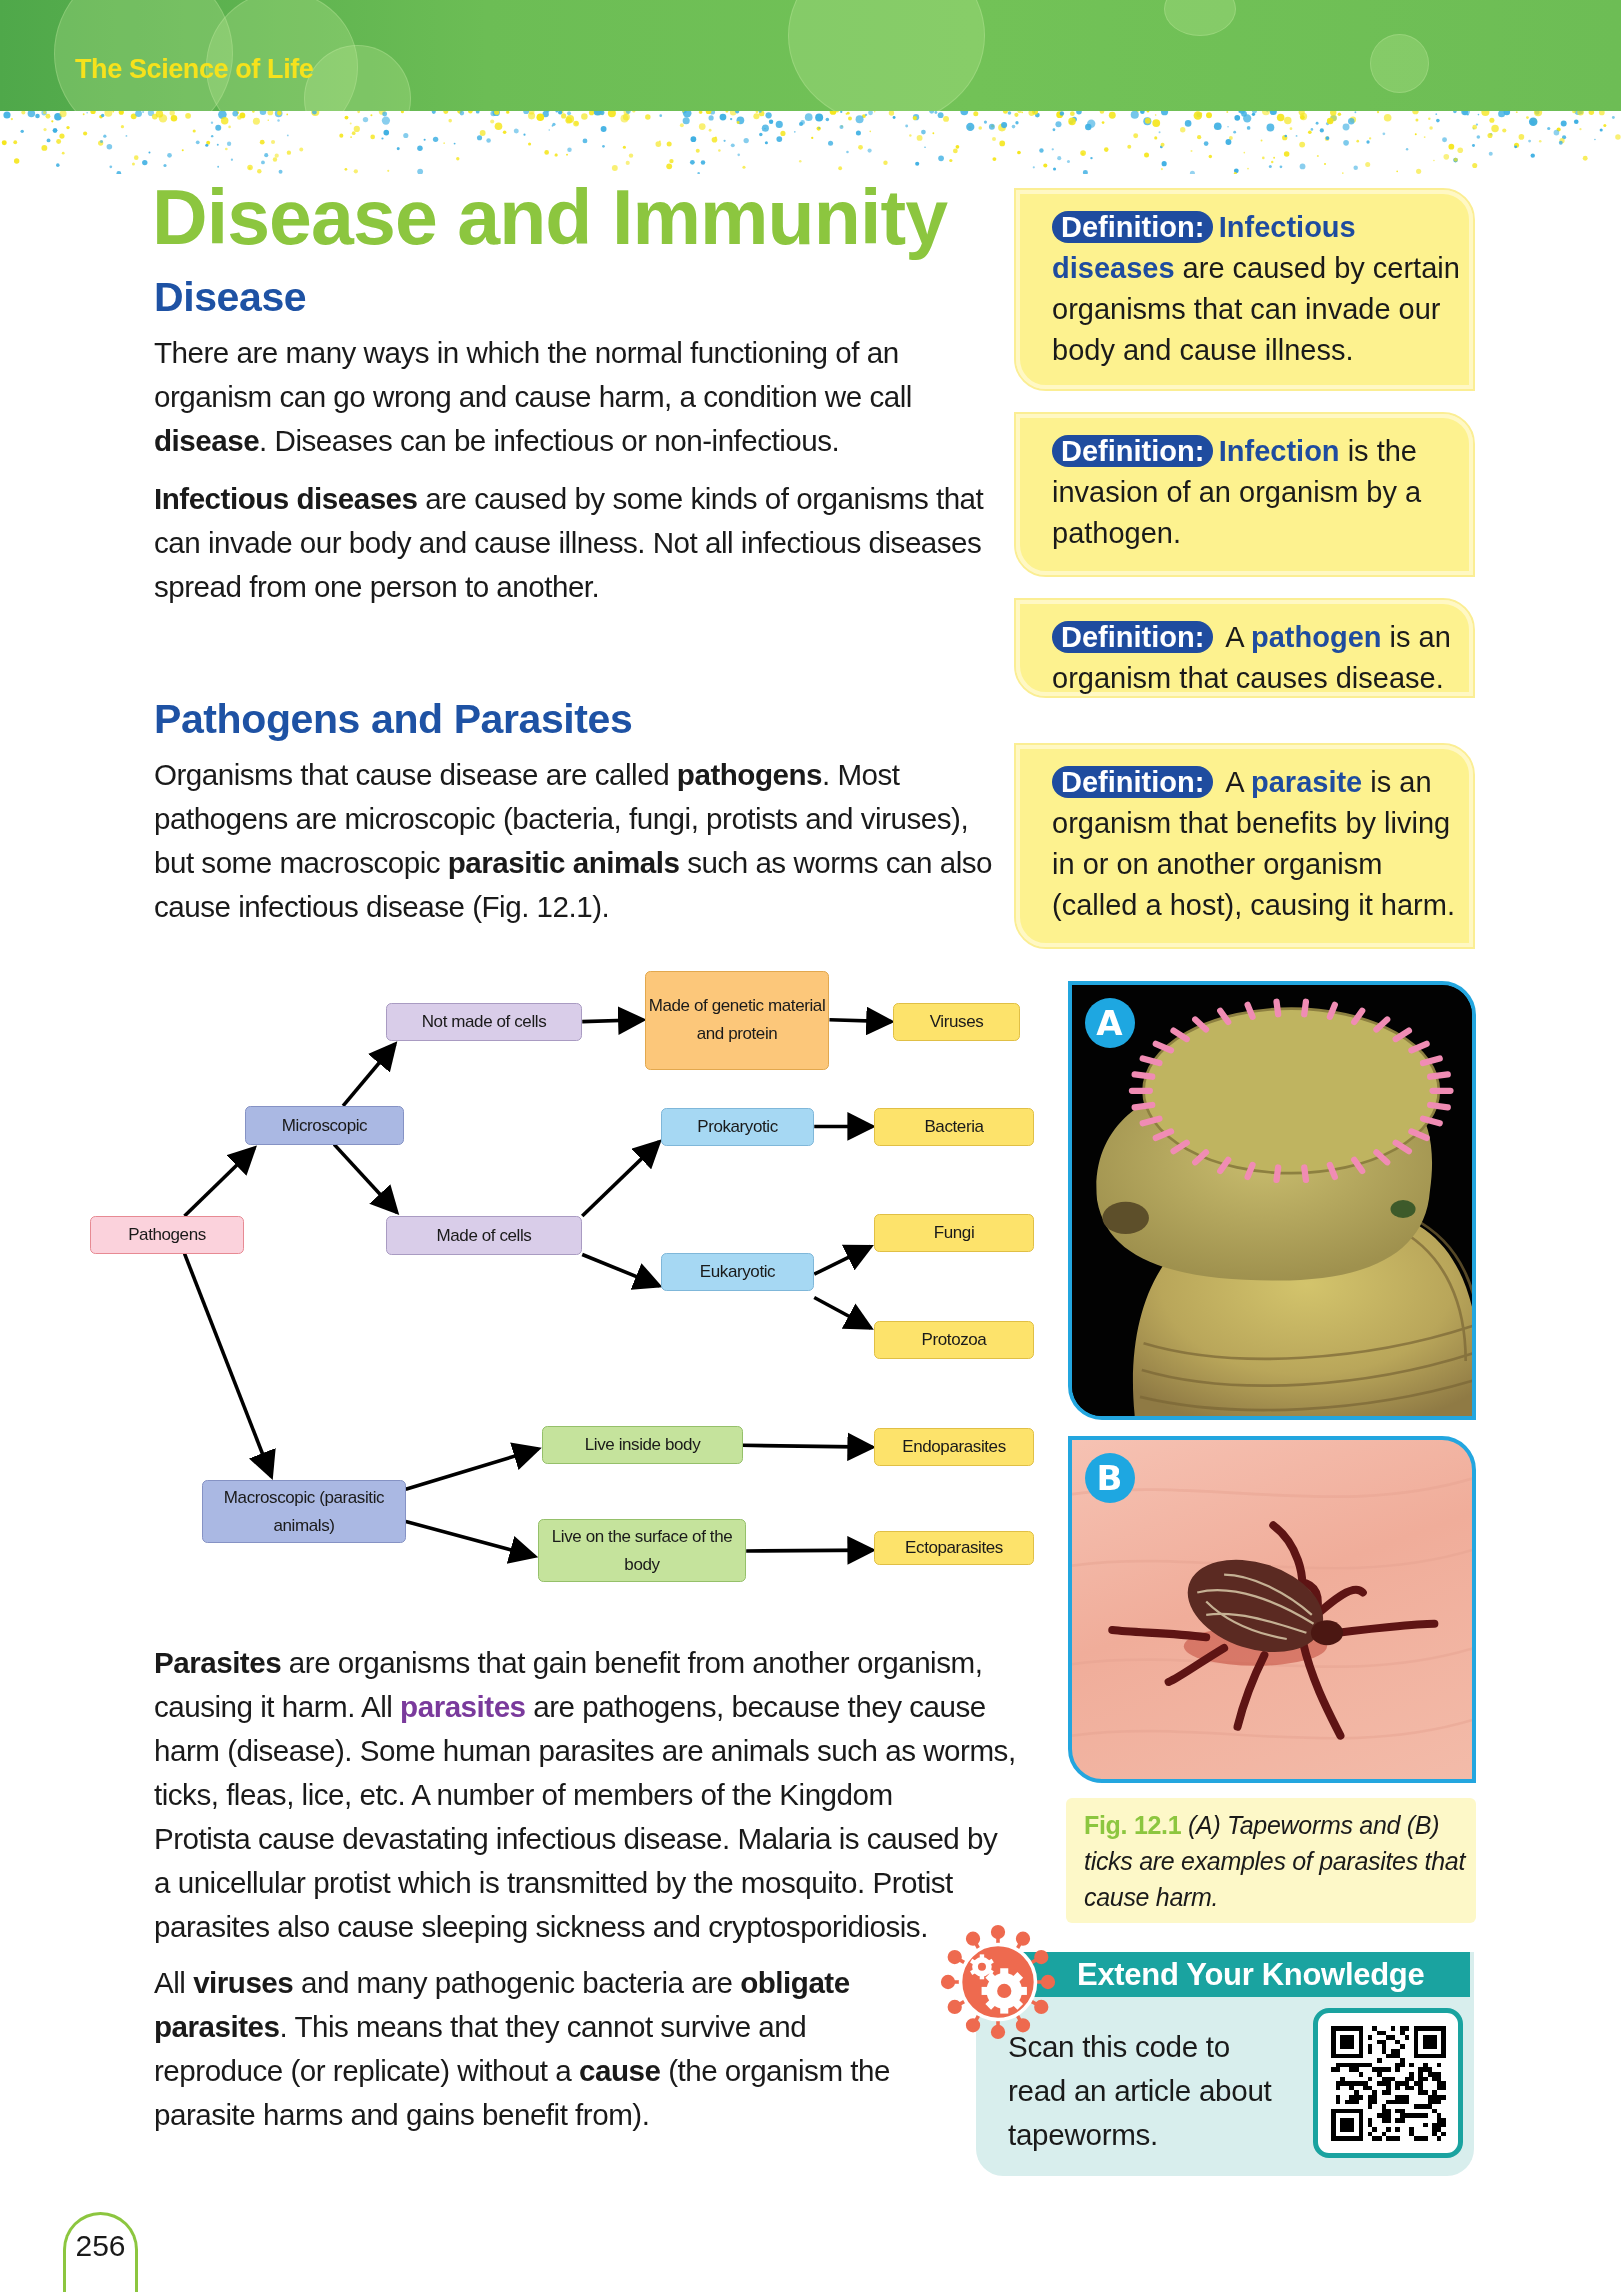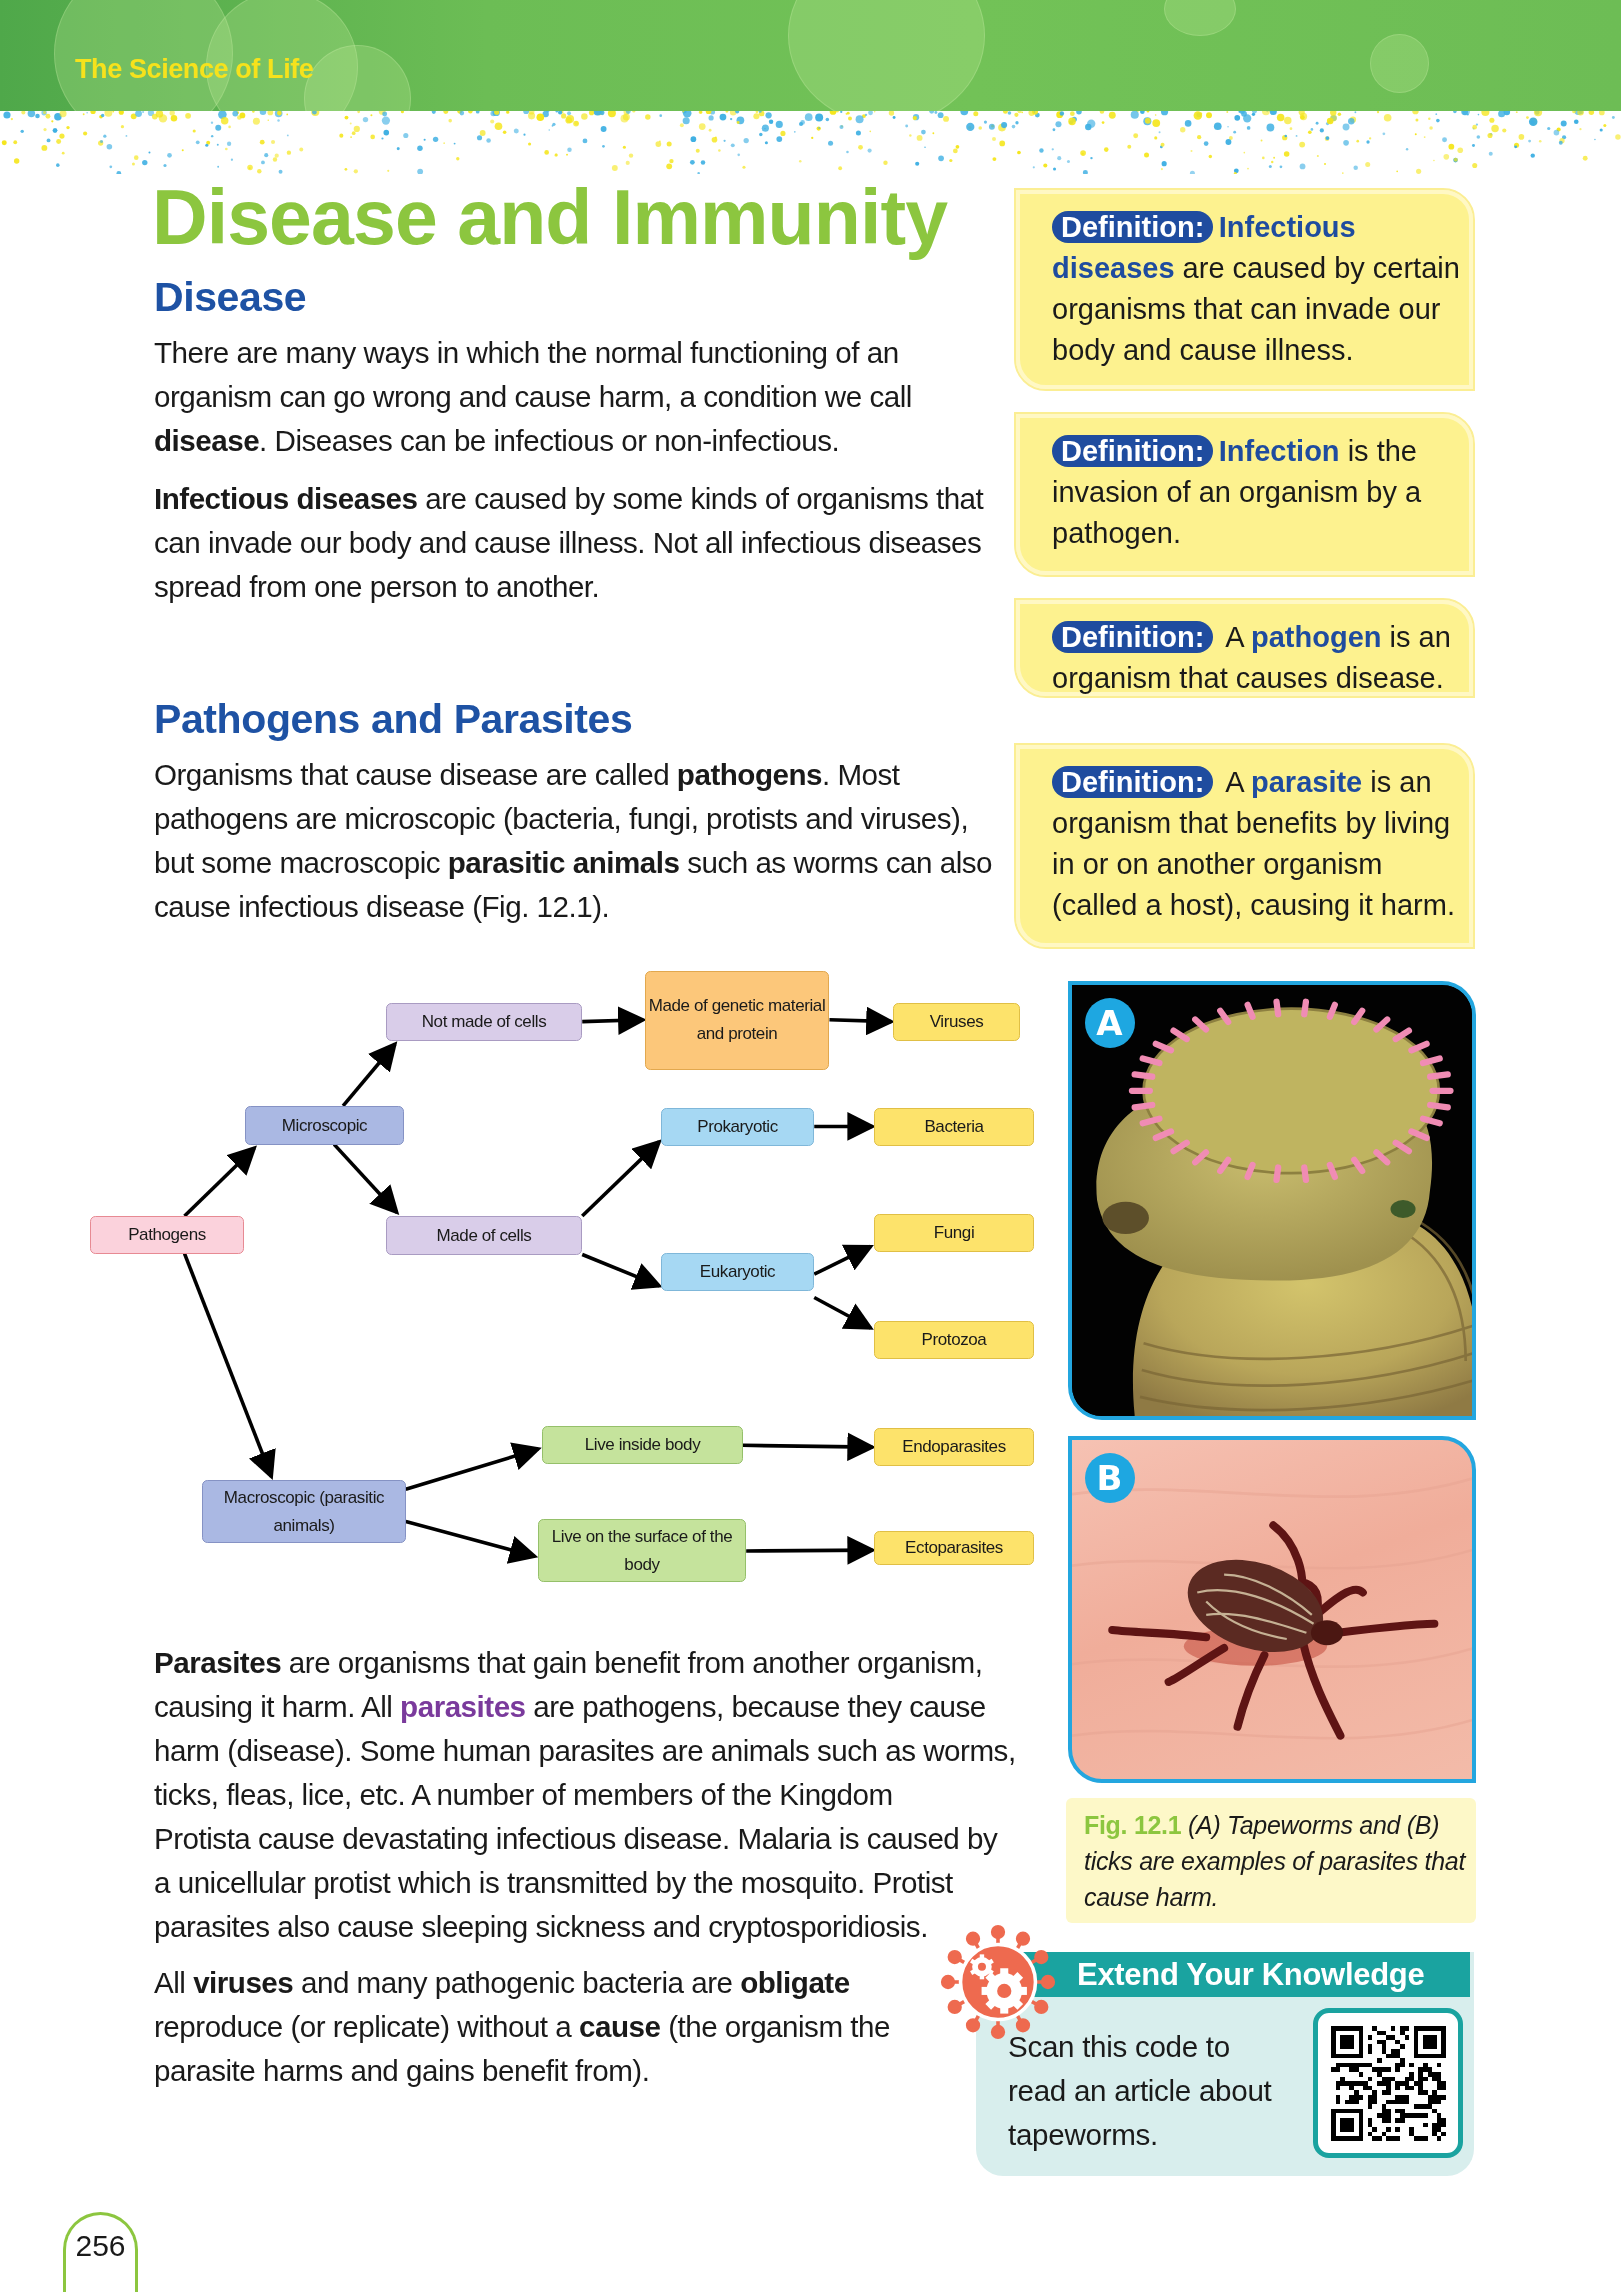--- a/index.html
+++ b/index.html
@@ -703,20 +703,21 @@
   <div><span>causing it harm. All </span><span class="purple">parasites</span><span> are pathogens, because they cause</span></div>
   <div>harm (disease). Some human parasites are animals such as worms,</div>
   <div>ticks, fleas, lice, etc. A number of members of the Kingdom</div>
   <div>Protista cause devastating infectious disease. Malaria is caused by</div>
   <div>a unicellular protist which is transmitted by the mosquito. Protist</div>
   <div>parasites also cause sleeping sickness and cryptosporidiosis.</div>
 </div>
 
 <div class="para" style="top:1961px;">
   <div><span>All </span><b>viruses</b><span> and many pathogenic bacteria are </span><b>obligate</b></div>
+  <div><b>parasites</b><span>. This means that they cannot survive and</span></div>
   <div><span>reproduce (or replicate) without a </span><b>cause</b><span> (the organism the</span></div>
   <div>parasite harms and gains benefit from).</div>
 </div>
 
 <div class="photo photo-a">
   <svg width="408" height="439" viewBox="0 0 456 490">
     <defs>
       <radialGradient id="wormbody" cx="50%" cy="35%" r="70%">
         <stop offset="0%" stop-color="#d3c46c"></stop>
         <stop offset="60%" stop-color="#b9a65a"></stop>

